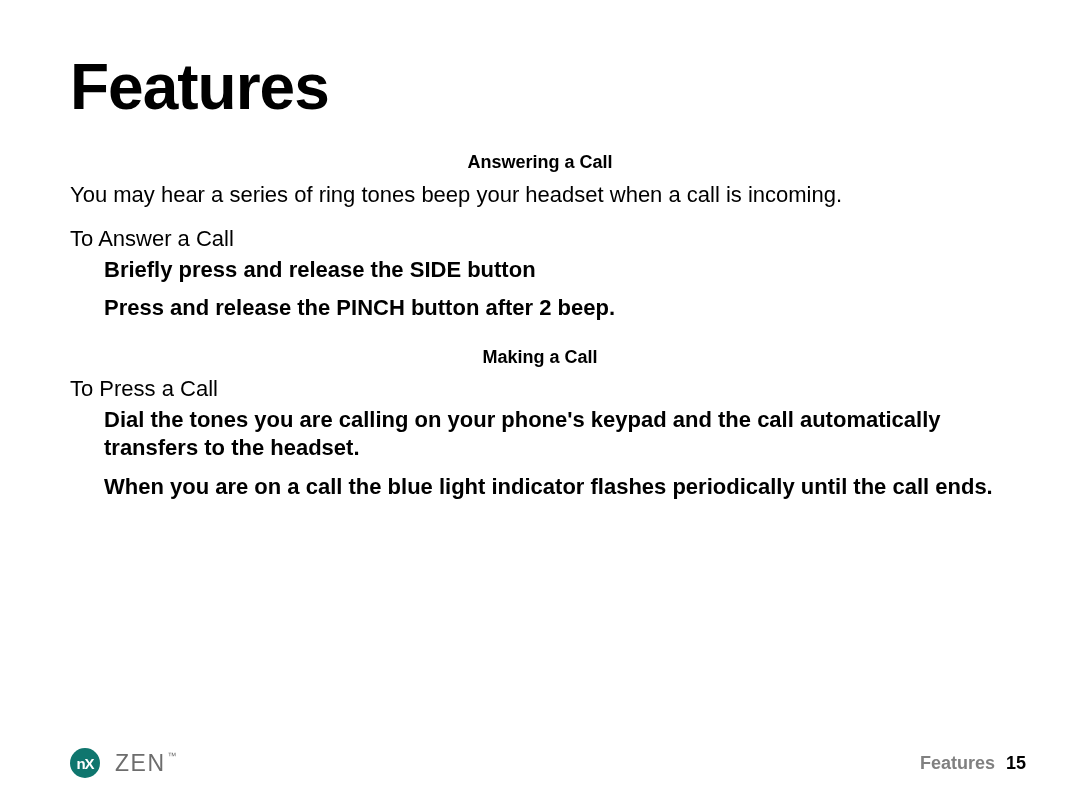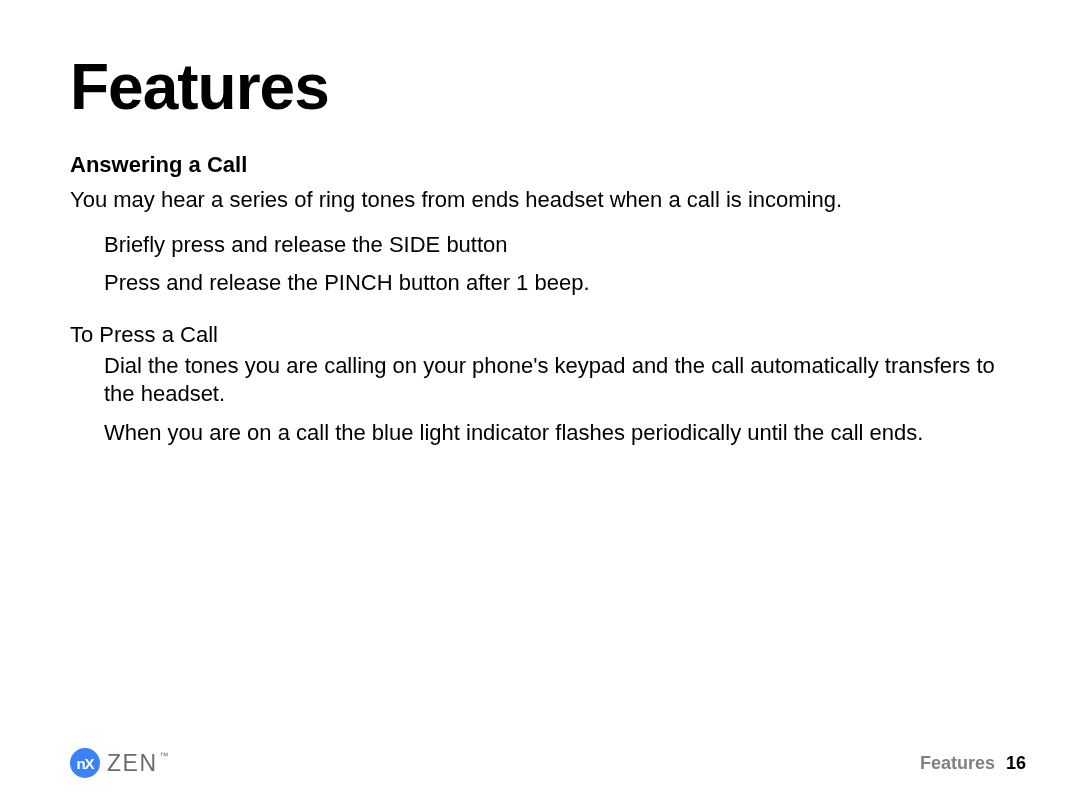--- a/index.html
+++ b/index.html
@@ -13,41 +13,43 @@
       padding: 50px 70px 0 70px;
     }
     .page-title {
       font-size: 64px;
       font-weight: 900;
       letter-spacing: -1px;
       margin-bottom: 28px;
       font-family: "Arial Black", Arial, sans-serif;
     }
     .section-heading {
-      font-size: 22px;
+      font-size: 18px;
       font-weight: 900;
       font-family: "Arial Black", Arial, sans-serif;
       margin-bottom: 8px;
+      text-align: center;
     }
     .para {
       font-size: 22px;
       line-height: 1.3;
       margin-bottom: 16px;
     }
     .subtitle {
       font-size: 22px;
       margin-bottom: 4px;
     }
     .indented {
       margin-left: 34px;
     }
     .indented p {
       font-size: 22px;
       line-height: 1.3;
       margin-bottom: 10px;
+      font-weight: bold;
     }
     .section2 {
       margin-top: 24px;
     }
     .footer {
       position: absolute;
       bottom: 32px;
       left: 70px;
       right: 54px;
       display: flex;
@@ -55,41 +57,41 @@
       align-items: center;
     }
     .logo {
       display: flex;
       align-items: center;
       gap: 2px;
     }
     .logo-circle {
       width: 30px;
       height: 30px;
-      background: #3b82f6;
+      background: #0f766e;
       border-radius: 50%;
       display: flex;
       align-items: center;
       justify-content: center;
       position: relative;
     }
     .logo-circle-text {
       color: #fff;
       font-size: 15px;
       font-weight: 900;
       font-family: "Arial Black", Arial, sans-serif;
       letter-spacing: -1px;
     }
     .logo-zen {
       color: #6d6d6d;
       font-size: 23px;
       font-weight: 400;
       font-family: Arial, sans-serif;
       letter-spacing: 1.5px;
-      margin-left: 5px;
+      margin-left: 13px;
     }
     .logo-tm {
       color: #6d6d6d;
       font-size: 9px;
       align-self: flex-start;
       margin-top: 3px;
     }
     .page-num {
       font-size: 18px;
       color: #000;
@@ -106,40 +108,42 @@
       margin-left: 6px;
     }
   </style>
 </head>
 <body>
 
 <h1 class="page-title">Features</h1>
 
 <div>
   <h2 class="section-heading">Answering a Call</h2>
-  <p class="para">You may hear a series of ring tones from ends headset when a call is incoming.</p>
+  <p class="para">You may hear a series of ring tones beep your headset when a call is incoming.</p>
+  <p class="subtitle">To Answer a Call</p>
   <div class="indented">
     <p>Briefly press and release the SIDE button</p>
-    <p>Press and release the PINCH button after 1 beep.</p>
+    <p>Press and release the PINCH button after 2 beep.</p>
   </div>
 </div>
 
 <div class="section2">
+  <h2 class="section-heading">Making a Call</h2>
   <p class="subtitle">To Press a Call</p>
   <div class="indented">
     <p>Dial the tones you are calling on your phone's keypad and the call automatically transfers to the headset.</p>
     <p>When you are on a call the blue light indicator flashes periodically until the call ends.</p>
   </div>
 </div>
 
 <div class="footer">
   <div class="logo">
     <div class="logo-circle">
       <span class="logo-circle-text">nX</span>
     </div>
     <span class="logo-zen">ZEN</span>
     <span class="logo-tm">™</span>
   </div>
   <div class="page-num">
     <span class="page-num-label">Features</span>
-    <span class="page-num-val">16</span>
+    <span class="page-num-val">15</span>
   </div>
 </div>
 
 </body></html>

